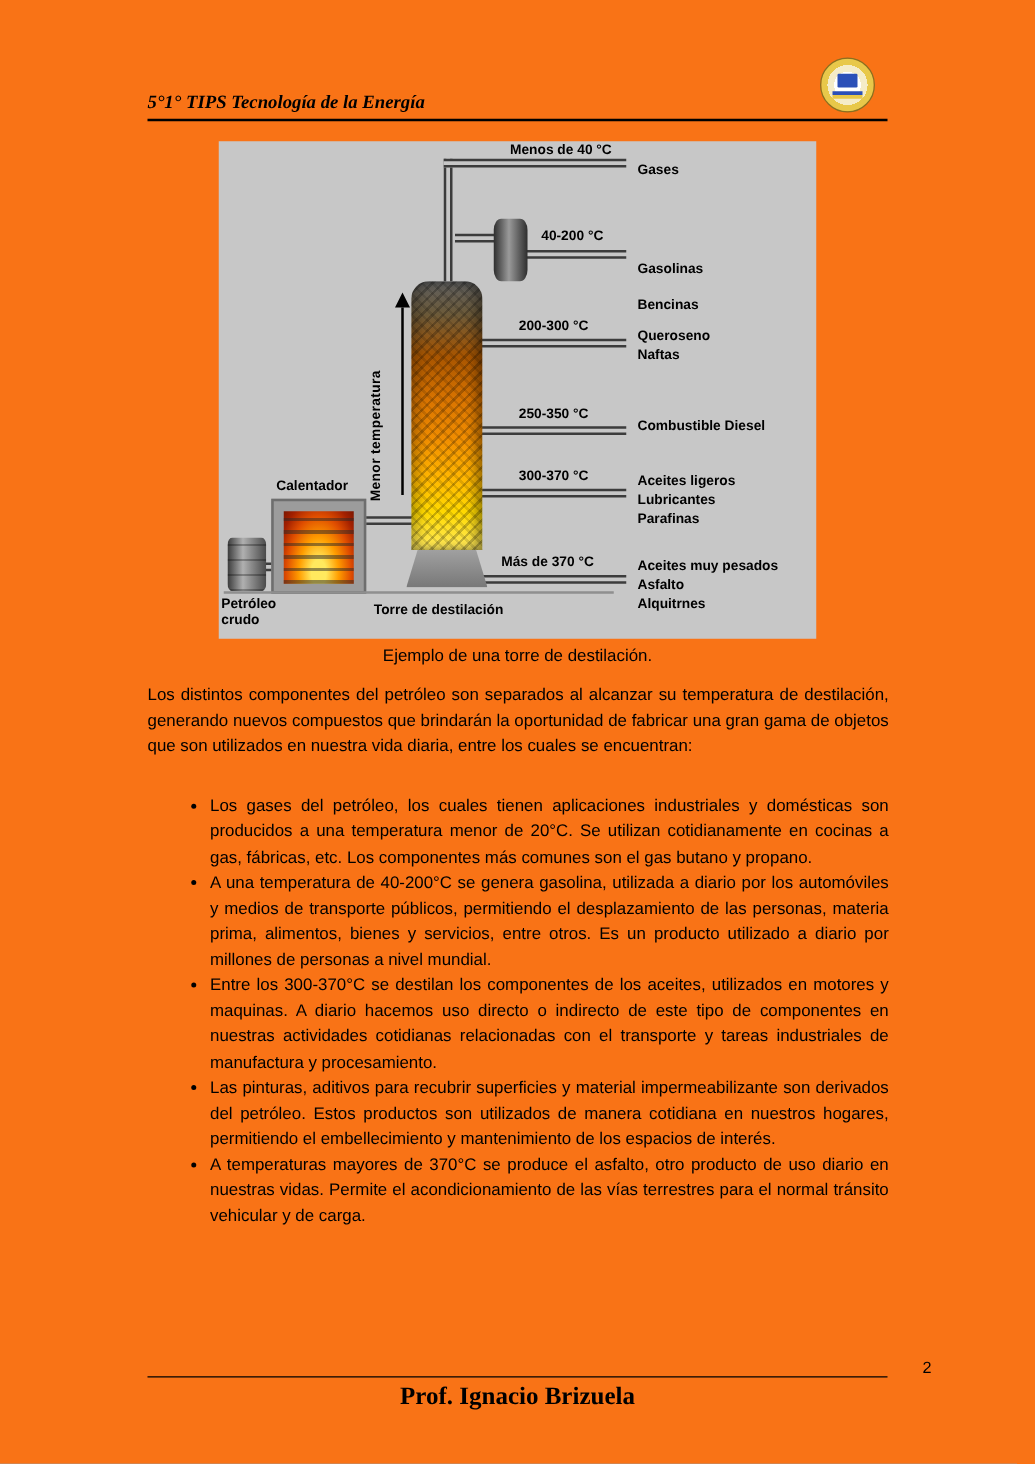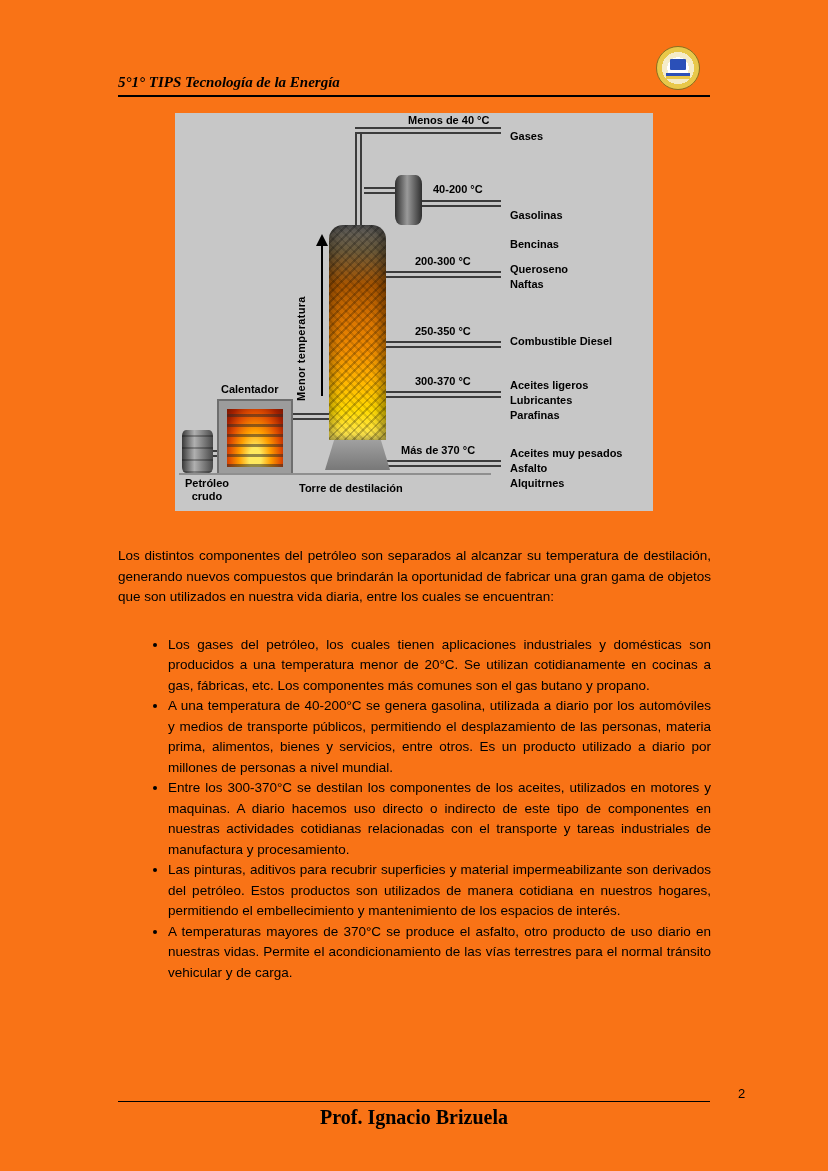--- a/index.html
+++ b/index.html
@@ -102,21 +102,21 @@
   }
   .axis-arrow-line {
     position:absolute; left:146px; top:133px; width:2px; height:150px; background:#000;
   }
   .axis-arrow-head {
     position:absolute; left:141px; top:121px; width:0; height:0;
     border-left:6px solid transparent; border-right:6px solid transparent;
     border-bottom:12px solid #000;
   }
   .tlabel, .plabel, .slabel {
-    position:absolute; font-size:11px; font-weight:bold; white-space:nowrap; line-height:13px;text-align:center;
+    position:absolute; font-size:11px; font-weight:bold; white-space:nowrap; line-height:13px;
   }
   .slabel-wrap { white-space:normal; width:60px; }
 
   
   .caption {
     position:absolute; left:118px; top:517px; width:592px;
     text-align:center; font-size:13.5px;
   }
   .content {
     position:absolute; left:118px; top:546px; width:593px;
@@ -200,20 +200,21 @@
     <div class="plabel" style="left:335px;top:296px;">Parafinas</div>
     <div class="plabel" style="left:335px;top:334px;">Aceites muy pesados</div>
     <div class="plabel" style="left:335px;top:349px;">Asfalto</div>
     <div class="plabel" style="left:335px;top:364px;">Alquitrnes</div>
 
     <div class="slabel" style="left:46px;top:270px;">Calentador</div>
     <div class="slabel slabel-wrap" style="left:2px;top:364px;">Petróleo crudo</div>
     <div class="slabel" style="left:124px;top:369px;">Torre de destilación</div>
   </div>
 
+  <div class="caption">Ejemplo de una torre de destilación.</div>
 
   <div class="content">
     <p class="intro">Los distintos componentes del petróleo son separados al alcanzar su temperatura de destilación, generando nuevos compuestos que brindarán la oportunidad de fabricar una gran gama de objetos que son utilizados en nuestra vida diaria, entre los cuales se encuentran:</p>
     <ul class="bullets">
       <li>Los gases del petróleo, los cuales tienen aplicaciones industriales y domésticas son producidos a una temperatura menor de 20°C. Se utilizan cotidianamente en cocinas a gas, fábricas, etc. Los componentes más comunes son el gas butano y propano.</li>
       <li>A una temperatura de 40-200°C se genera gasolina, utilizada a diario por los automóviles y medios de transporte públicos, permitiendo el desplazamiento de las personas, materia prima, alimentos, bienes y servicios, entre otros. Es un producto utilizado a diario por millones de personas a nivel mundial.</li>
       <li>Entre los 300-370°C se destilan los componentes de los aceites, utilizados en motores y maquinas. A diario hacemos uso directo o indirecto de este tipo de componentes en nuestras actividades cotidianas relacionadas con el transporte y tareas industriales de manufactura y procesamiento.</li>
       <li>Las pinturas, aditivos para recubrir superficies y material impermeabilizante son derivados del petróleo. Estos productos son utilizados de manera cotidiana en nuestros hogares, permitiendo el embellecimiento y mantenimiento de los espacios de interés.</li>
       <li>A temperaturas mayores de 370°C se produce el asfalto, otro producto de uso diario en nuestras vidas. Permite el acondicionamiento de las vías terrestres para el normal tránsito vehicular y de carga.</li>
     </ul>

